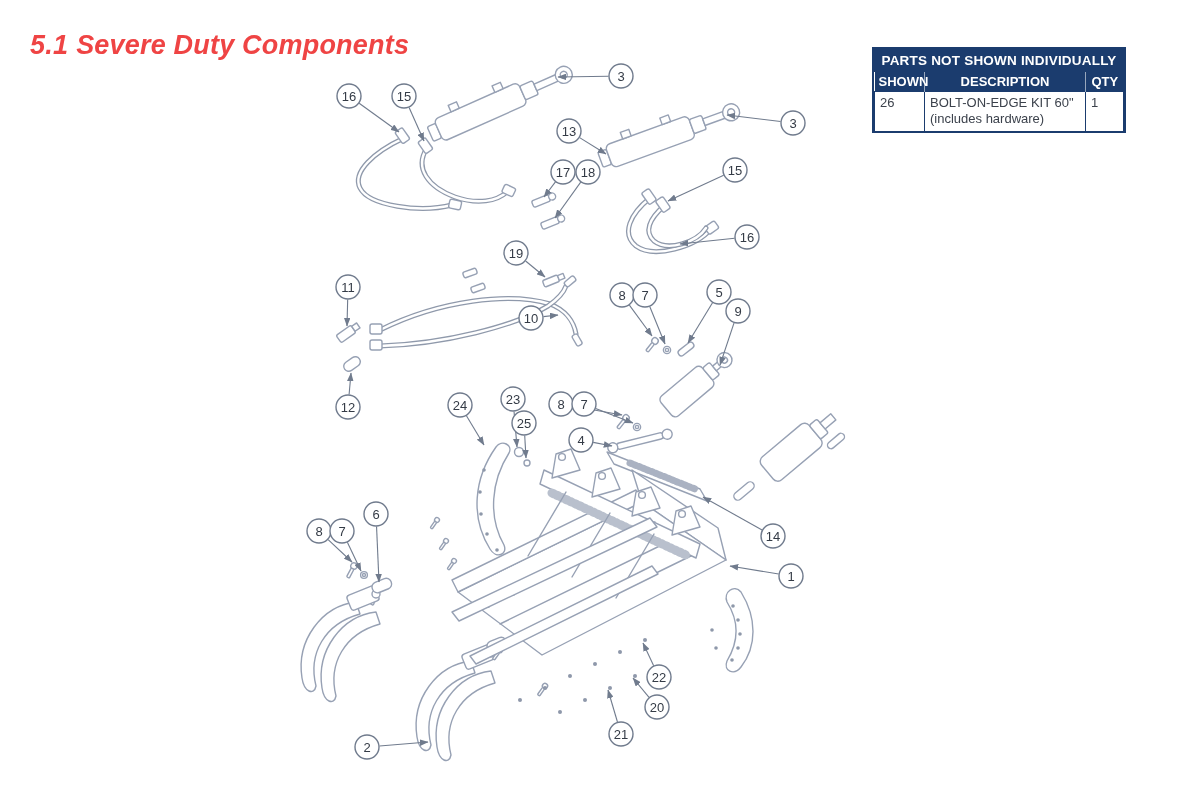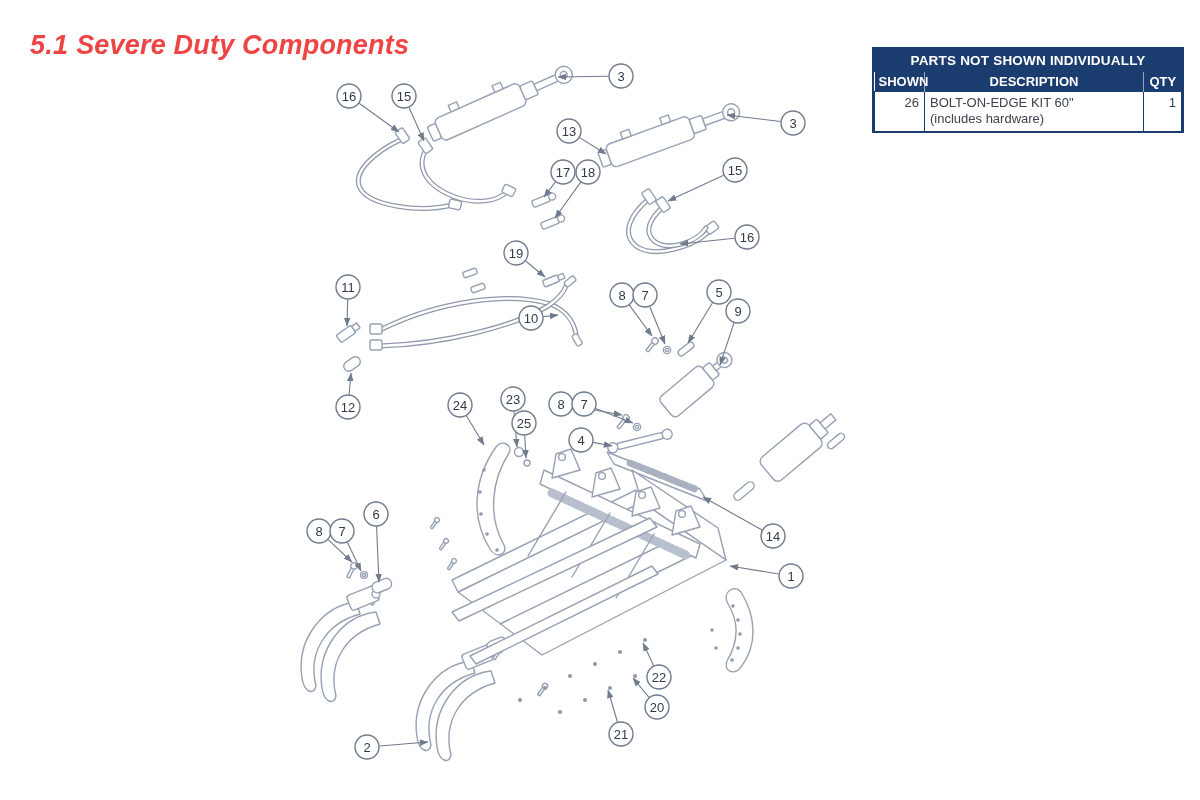--- a/index.html
+++ b/index.html
@@ -9,40 +9,40 @@
   }
   .heading {
     position:absolute; left:30px; top:12px;
     font-size:27px; font-weight:bold; font-style:italic;
     color:#ef4444; letter-spacing:.2px; white-space:nowrap;
   }
   .heading .num { margin-right:8px; }
 
   
   .parts-table {
-    position:absolute; left:872px; top:47px; width:312px;
+    position:absolute; left:872px; top:47px; width:254px;
     border:2px solid #1b3c6e; box-sizing:border-box; background:#fff;
   }
   .pt-title {
     background:#1b3c6e; color:#fff; font-weight:bold; font-size:13.5px;
     text-align:center; padding:4px 2px; letter-spacing:.2px;
   }
   .parts-table table { border-collapse:collapse; width:100%; font-size:13px; table-layout:fixed; }
   .parts-table th {
     background:#1b3c6e; color:#fff; font-weight:bold; font-size:13px;
     padding:2px 4px; border-left:1px solid rgba(255,255,255,.55);
   }
   .parts-table th:first-child { border-left:none; }
   .parts-table col.c-item { width:50px; }
   .parts-table col.c-qty  { width:38px; }
   .parts-table td {
     border:1px solid #1b3c6e; border-bottom:none;
     padding:3px 5px; color:#3c424c; vertical-align:top; line-height:1.25;
   }
-  .parts-table td.item, .parts-table td.qty { text-align:right; }
+  .parts-table td.item, .parts-table td.qty { text-align:left; }
 
   
   #diagram { position:absolute; left:0; top:0; }
   .art path, .art rect, .art circle, .art line {
     stroke:#97a1b4; stroke-width:1.4; fill:none;
     stroke-linejoin:round; stroke-linecap:round;
   }
   .art .fillw { fill:#ffffff; }
   .art .hose-o { stroke:#8f99ab; stroke-width:5; fill:none; }
   .art .hose-i { stroke:#ffffff; stroke-width:2.4; fill:none; }

